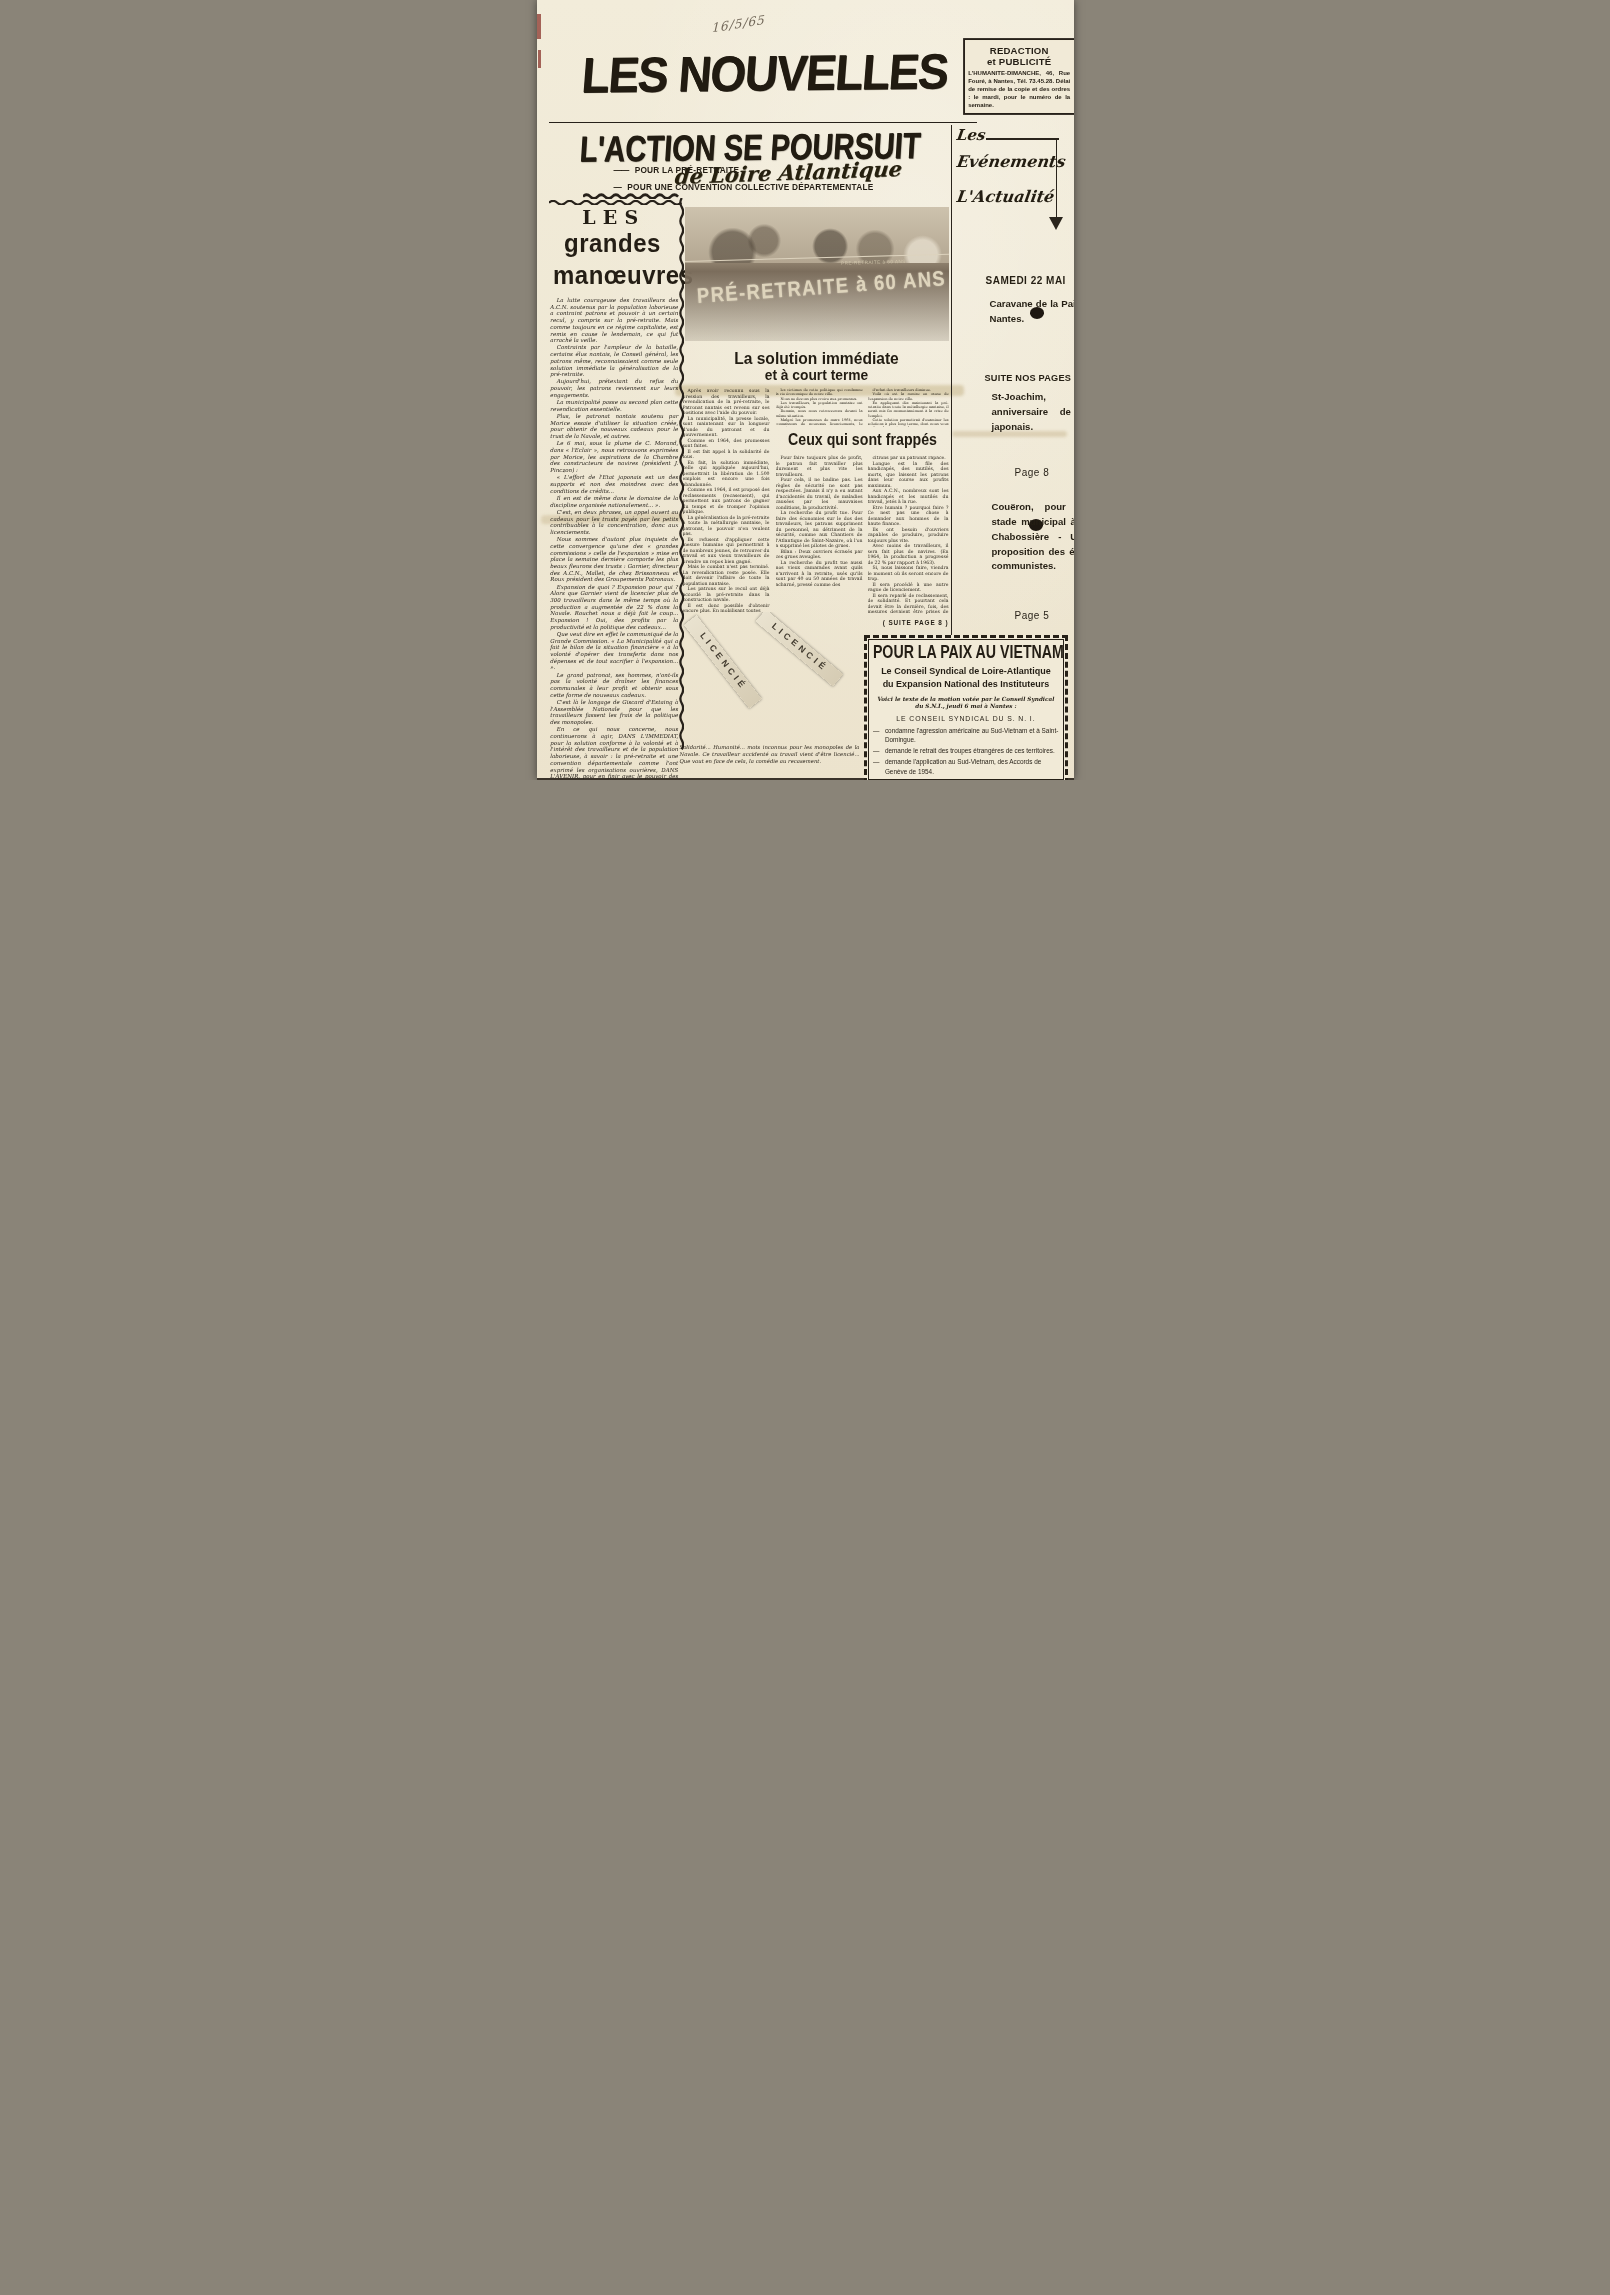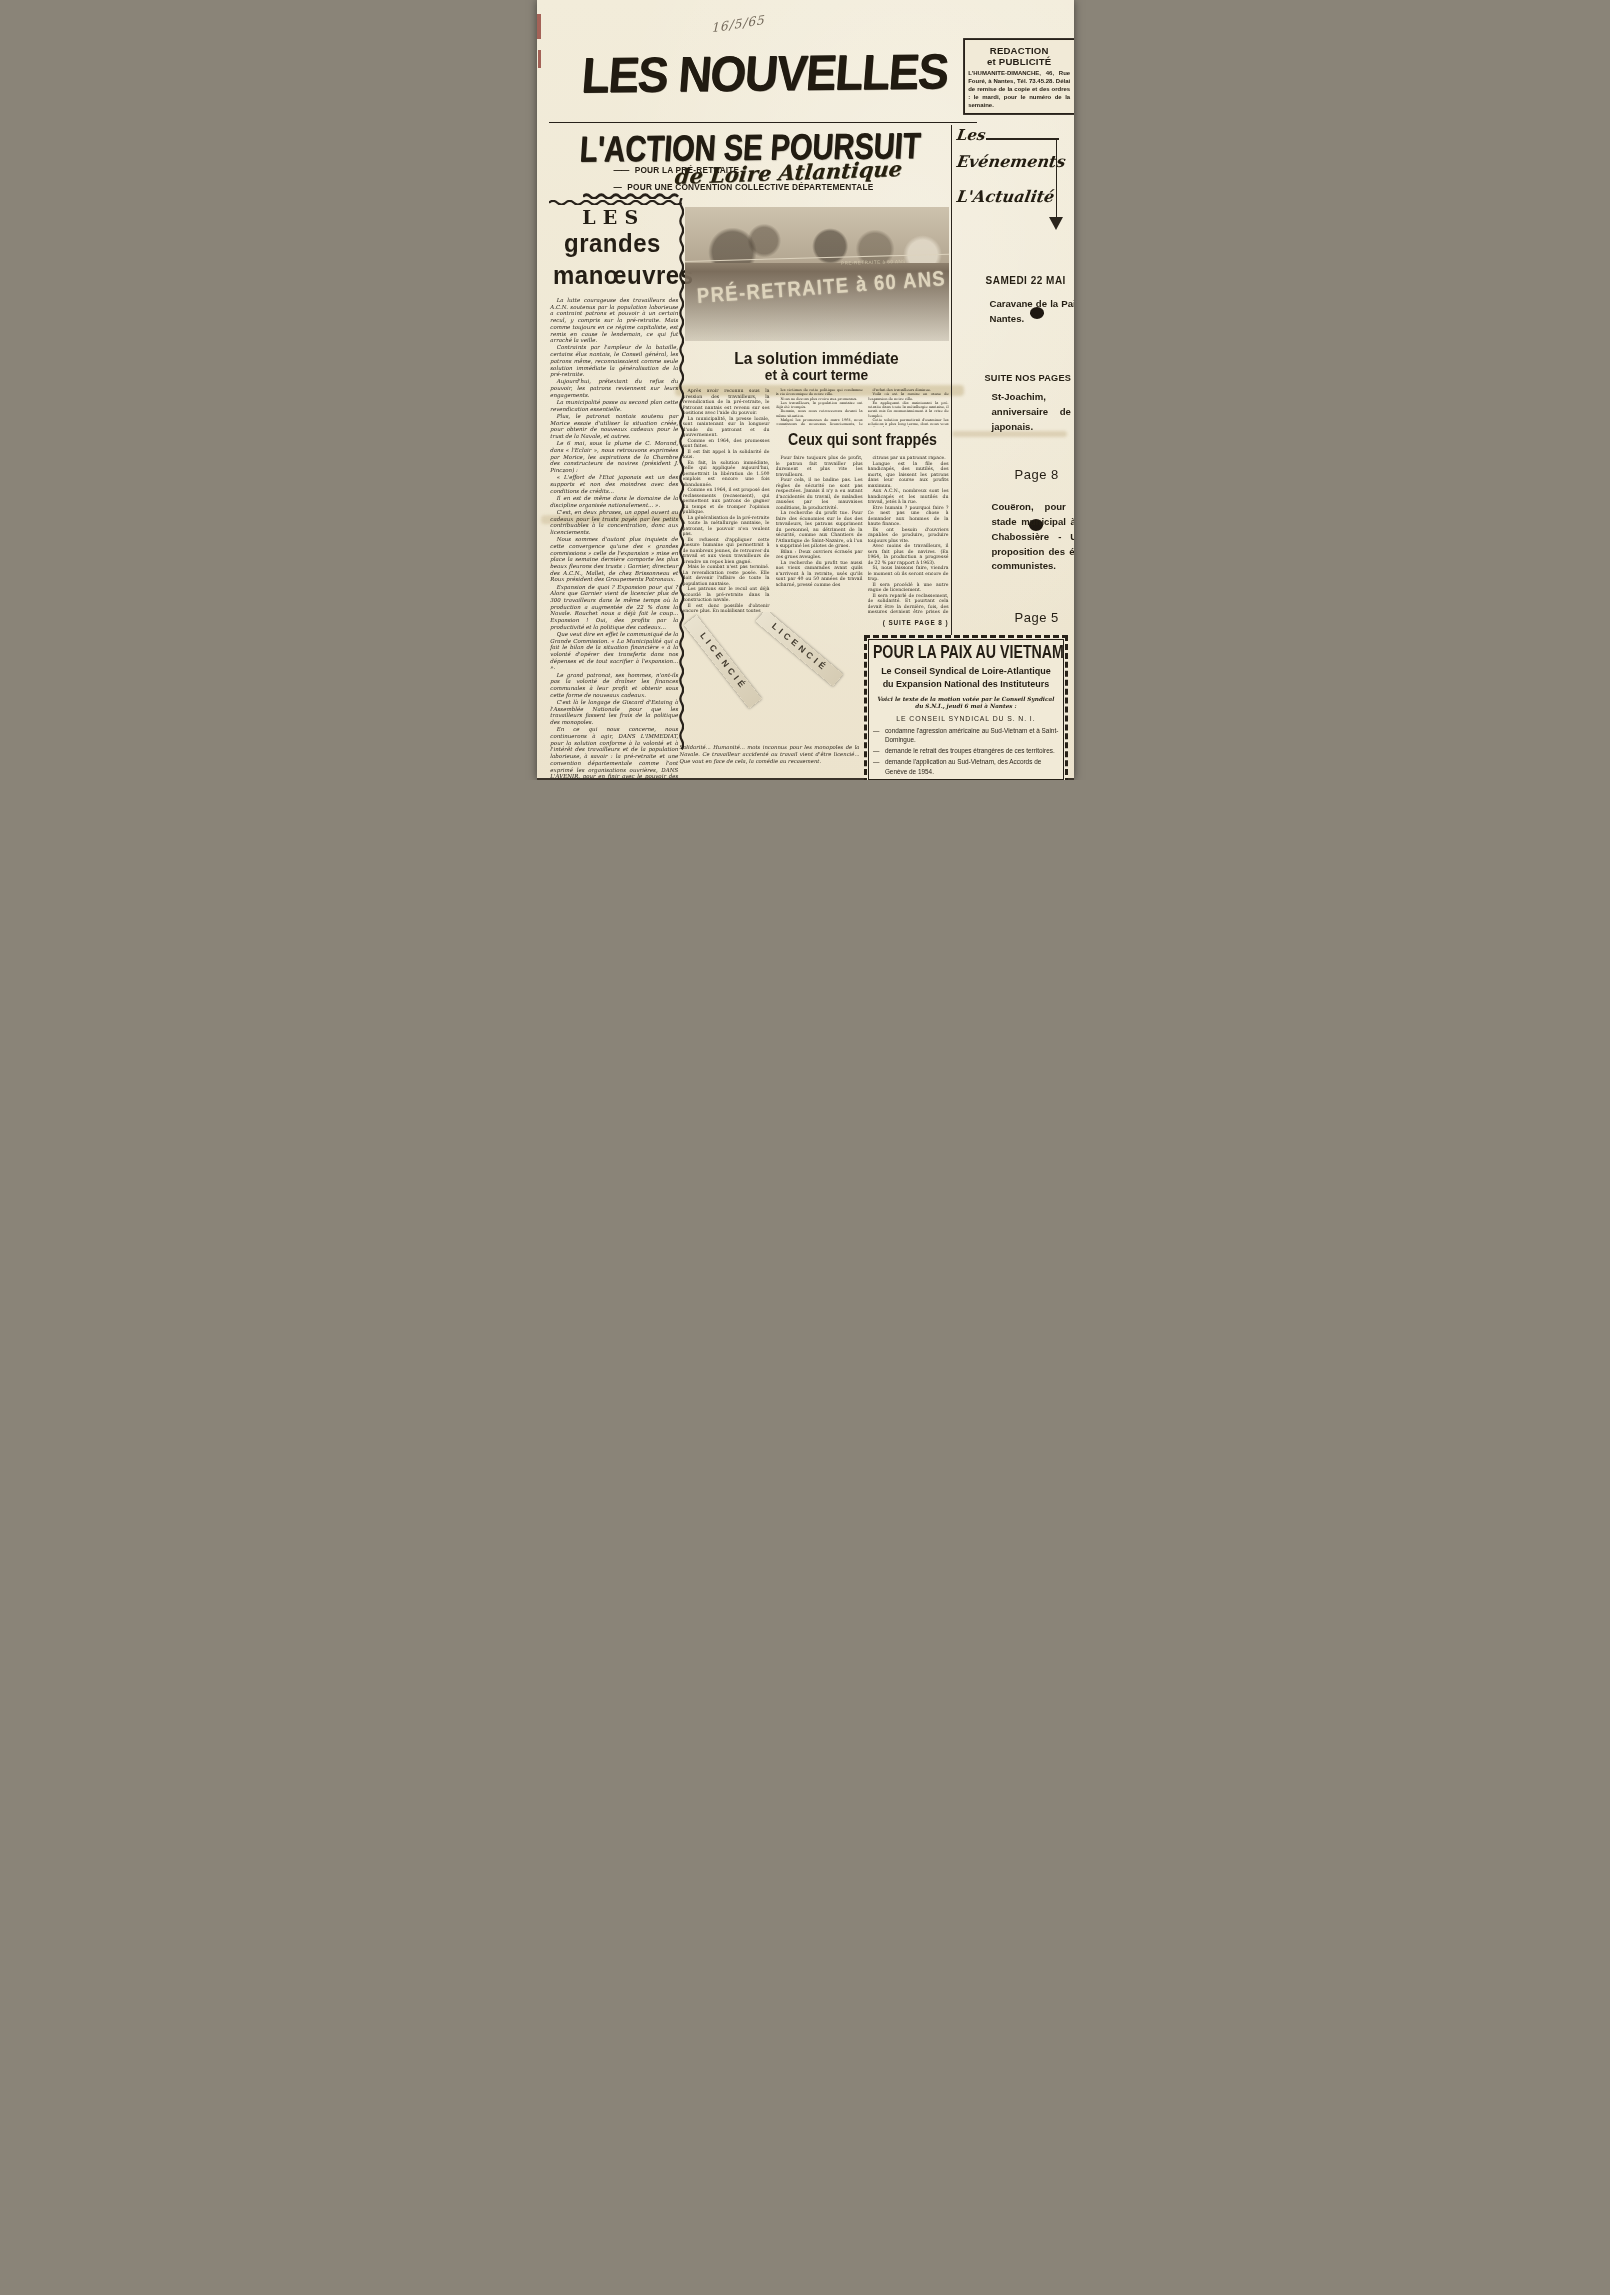--- a/index.html
+++ b/index.html
@@ -54,21 +54,21 @@
 
   
   .v-rule{background:#2a241c;}
   .script{font-family:"DejaVu Serif",serif;font-style:italic;font-weight:bold;color:#231d12;
     transform:skewX(-9deg);white-space:nowrap;font-size:16px;}
   .arrow-line{background:#2a241c;}
   .arrow-head{width:0;height:0;border-left:7.8px solid transparent;border-right:7.8px solid transparent;border-top:13.3px solid #2a241c;}
   .sb-bold{font-weight:bold;color:#241e13;padding-left:32px;}
   .sb-date{font-size:10px;letter-spacing:0.5px;white-space:nowrap;}
   .sb-item{font-size:9.6px;line-height:1.55;text-align:justify;}
-  .sb-page{font-size:13px;font-weight:normal;letter-spacing:0.5px;}
+  .sb-page{font-size:10px;font-weight:normal;letter-spacing:0.5px;}
   .dot{background:#1e1811;border-radius:50%;}
 
   
   .left-title-les{font-family:"DejaVu Serif",serif;font-weight:bold;font-size:19px;letter-spacing:7.3px;text-align:center;}
   .left-title-big{font-weight:bold;font-size:24px;letter-spacing:0.5px;text-align:center;transform:scaleY(1.05);white-space:nowrap;}
   .left-body{font-family:"DejaVu Serif",serif;font-style:italic;font-size:5.5px;line-height:1.22;text-align:justify;color:#25201a;}
   .left-body p{margin:0 0 0.5px;text-indent:6.4px;}
 
   
   .photo{overflow:hidden;}

